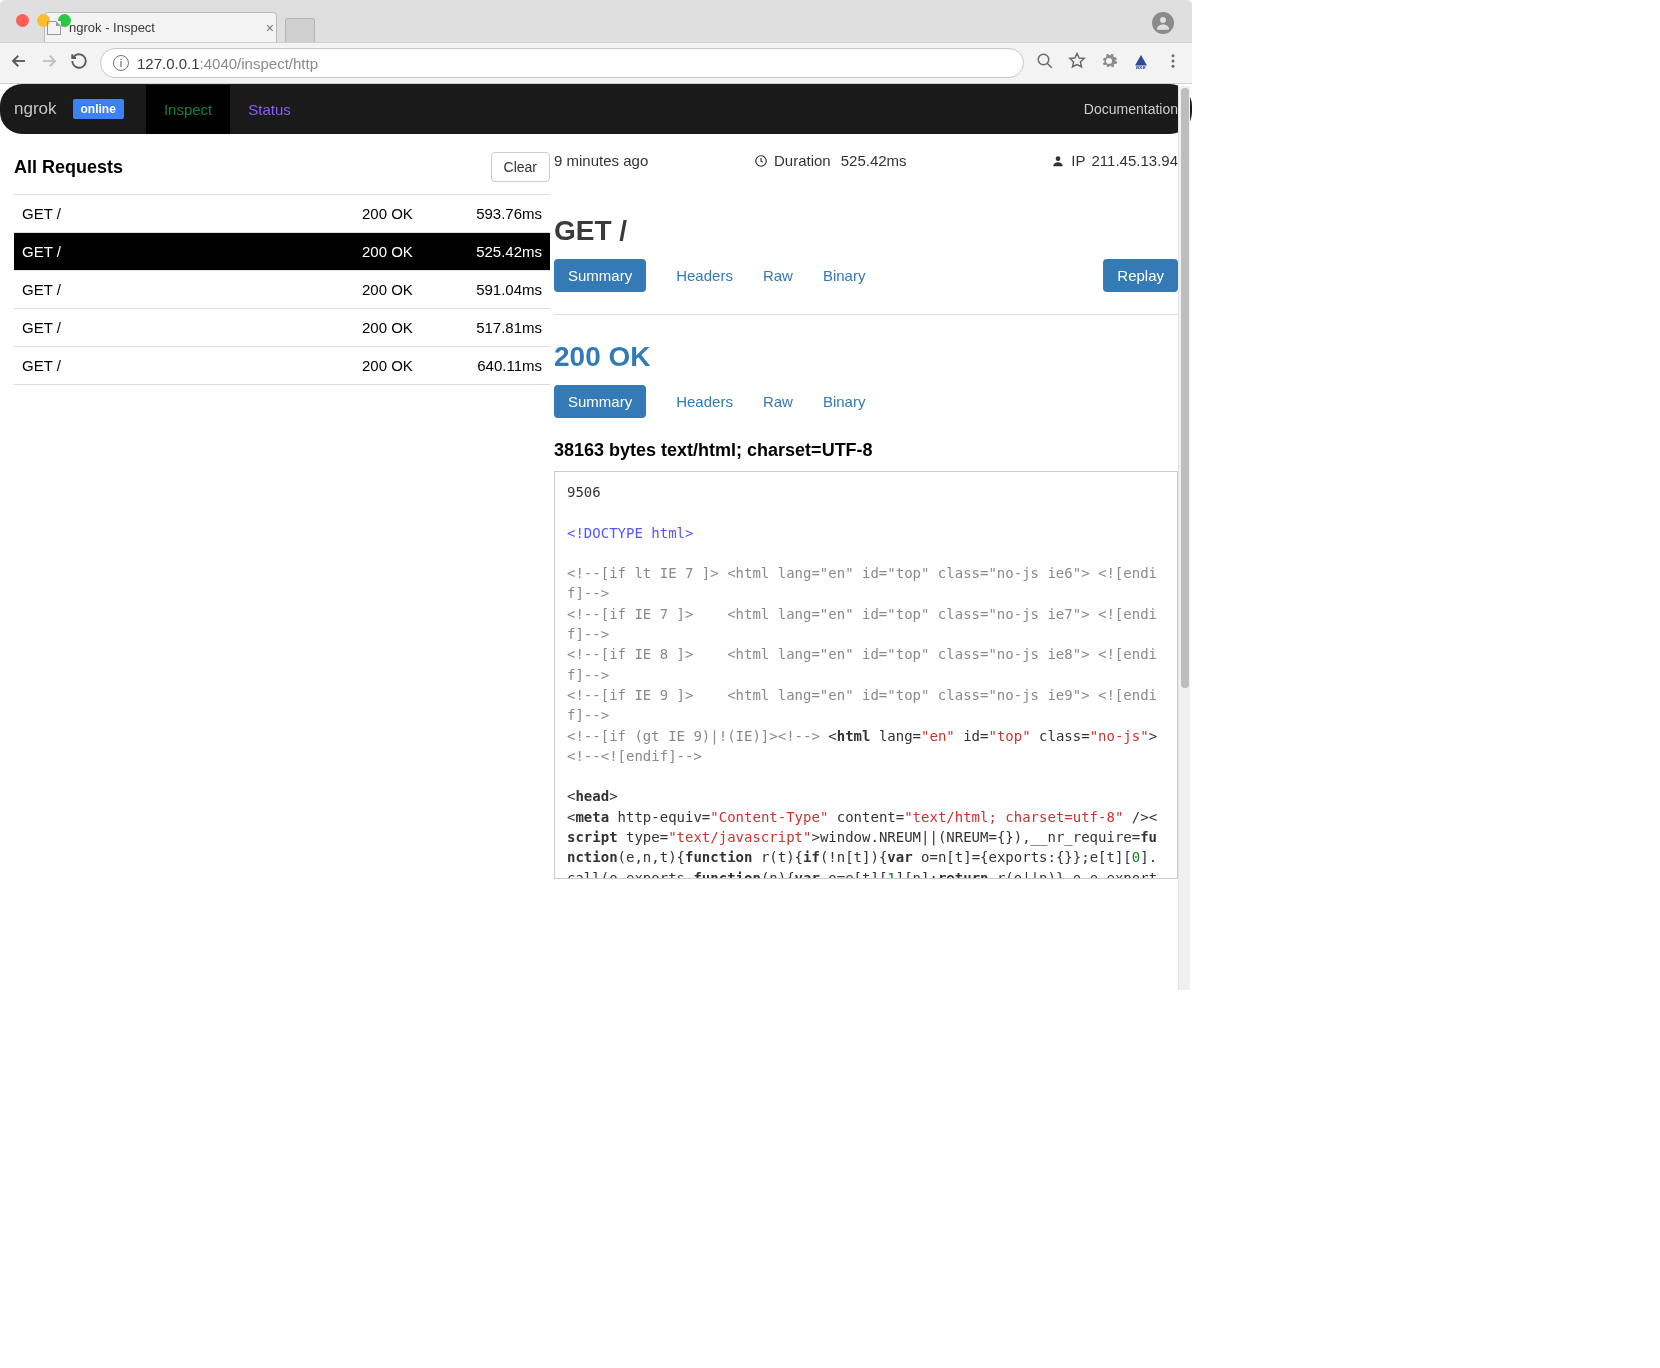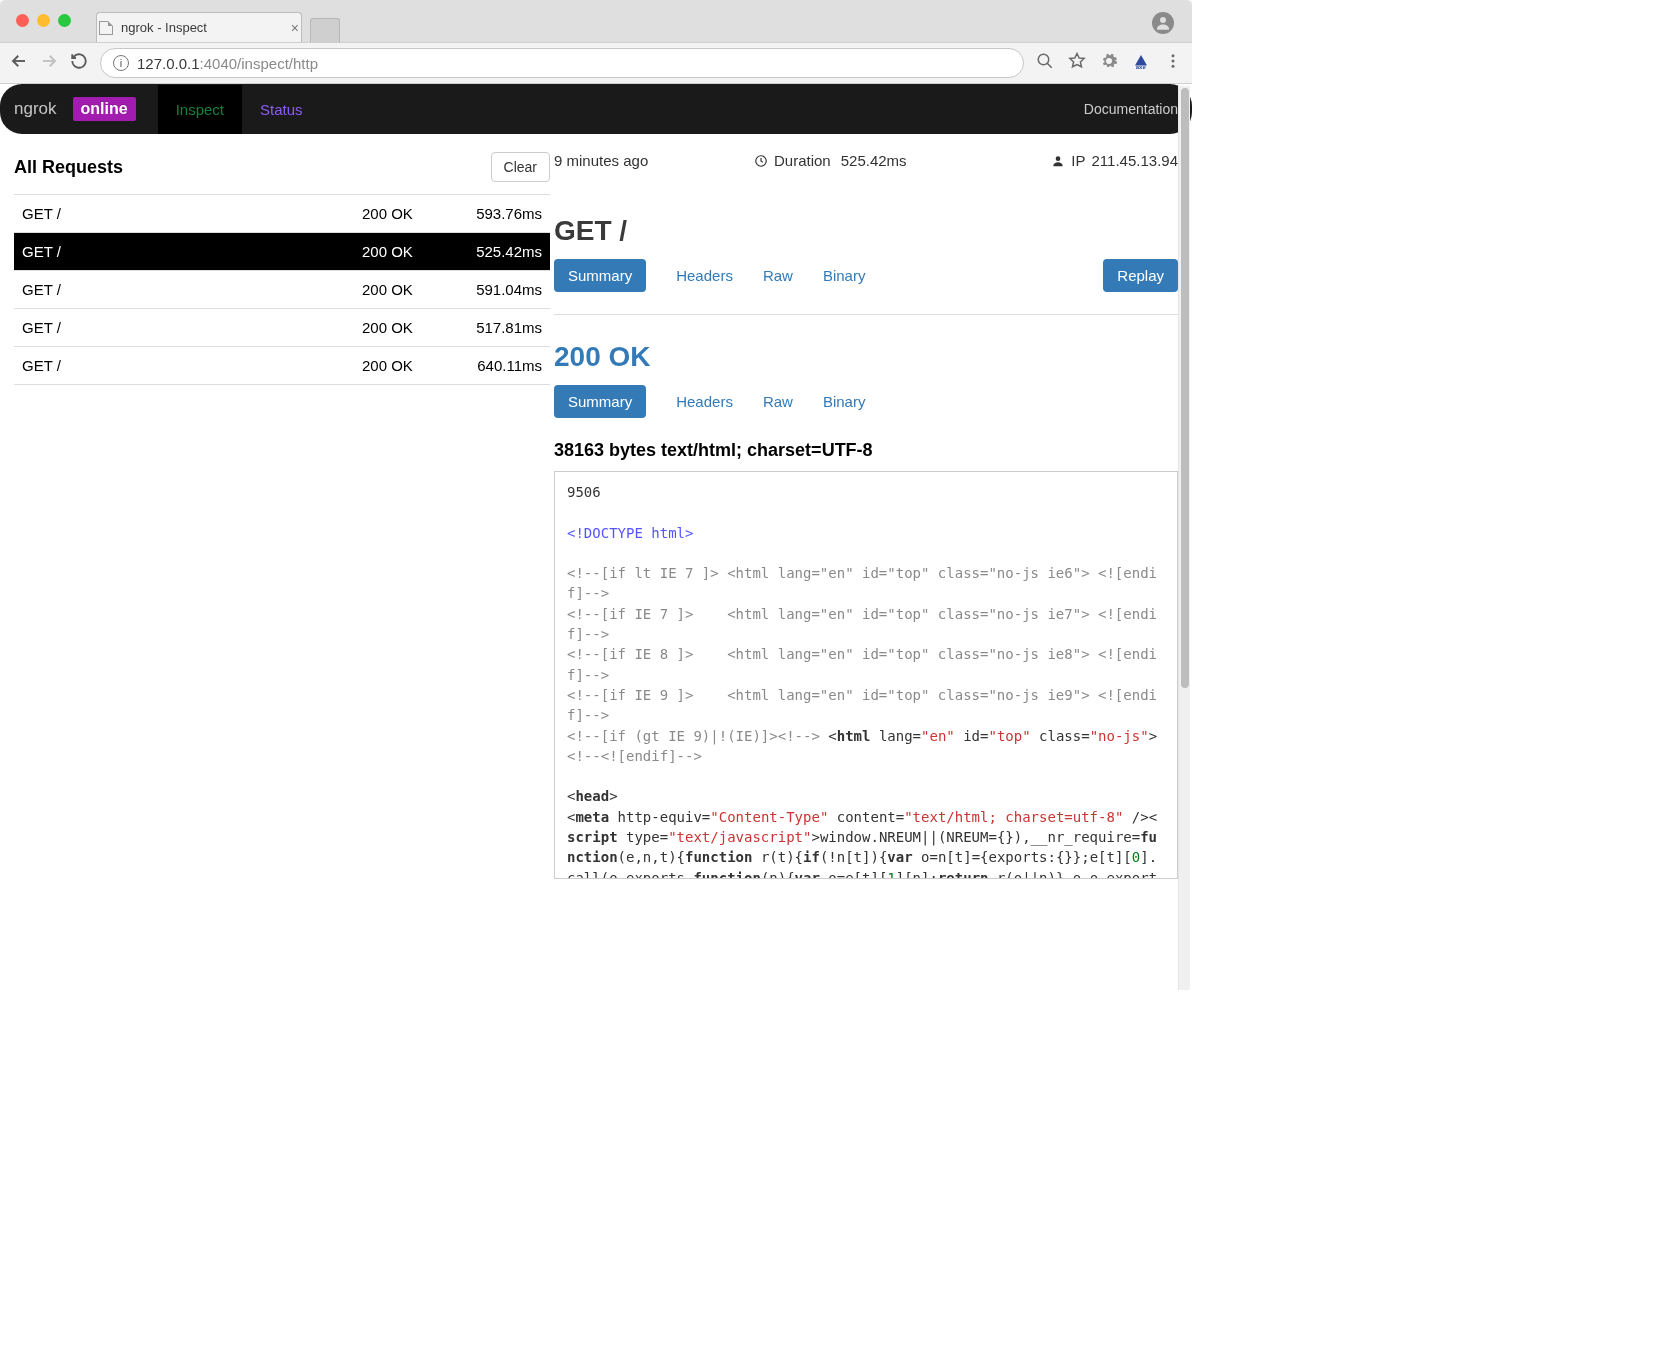--- a/index.html
+++ b/index.html
@@ -20,27 +20,27 @@
   height: 42px;
   display: flex;
   align-items: flex-end;
   padding-left: 12px;
   position: relative;
 }
 .traffic-lights { display: flex; gap: 8px; position: absolute; left: 16px; top: 14px; }
 .tl { width: 13px; height: 13px; border-radius: 50%; }
 .tl.red{background:#ff5f57}.tl.yel{background:#febc2e}.tl.grn{background:#28c840}
 .tab {
-  margin-left: 84px;
+  margin-left: 32px;
   background: #f3f3f3;
   border: 1px solid #bcbcbc;
   border-bottom: none;
   border-radius: 4px 4px 0 0;
   height: 30px;
-  width: 206px;
+  width: 233px;
   display: flex;
   align-items: center;
   padding: 0 2px;
   font-size: 13px;
   color: #3a3a3a;
 }
 .tab .doc-icon{width:14px;height:14px;border:1px solid #999;margin-right:8px;position:relative}
 .tab .doc-icon::after{content:"";position:absolute;right:-1px;top:-1px;border-top:5px solid #f3f3f3;border-left:5px solid #999}
 .tab .close{margin-left:auto;color:#777;font-size:14px}
 .tab-stub{width:30px;height:24px;background:#cfcfcf;border-radius:3px 3px 0 0;margin-left:8px;border:1px solid #b7b7b7;border-bottom:none}
@@ -84,21 +84,21 @@
 .app-nav {
   height: 50px;
   background: #1a1a1a;
   display: flex;
   align-items: center;
   padding: 8px 14px;
   font-size: 15px;
   border-radius: 22px;
 }
 .brand{color:#c5c5c5;margin-right:16px;font-weight:400;font-size:17px}
-.status-badge{background:#a21caf;color:#fff;font-size:16px;font-weight:bold;padding:3px 8px;border-radius:2px;margin-right:22px;text-shadow:0 -1px rgba(0,0,0,.15)}
+.status-badge{background:#3b82f6;color:#fff;font-size:12px;font-weight:bold;padding:3px 8px;border-radius:2px;margin-right:22px;text-shadow:0 -1px rgba(0,0,0,.15)}
 .nav-item{padding:16px 18px;color:#8b5cf6}
 .nav-item.active{background:#000;color:#15803d}
 .nav-right{margin-left:auto;color:#ccc;font-size:14px}
 .app-body{display:flex;gap:4px;padding:14px 14px 0 14px}
 .left-col{width:536px;flex-shrink:0}
 .lh{display:flex;align-items:center;justify-content:space-between;padding:4px 0 12px}
 .lh h3{font-size:18px;font-weight:700}
 .btn{background:#fff;border:1px solid #ccc;border-radius:4px;padding:6px 12px;font-size:14px;color:#333}
 .req-list{}
 .req-row{display:flex;align-items:center;padding:10px 8px;border-top:1px solid #ddd;font-size:15px}

